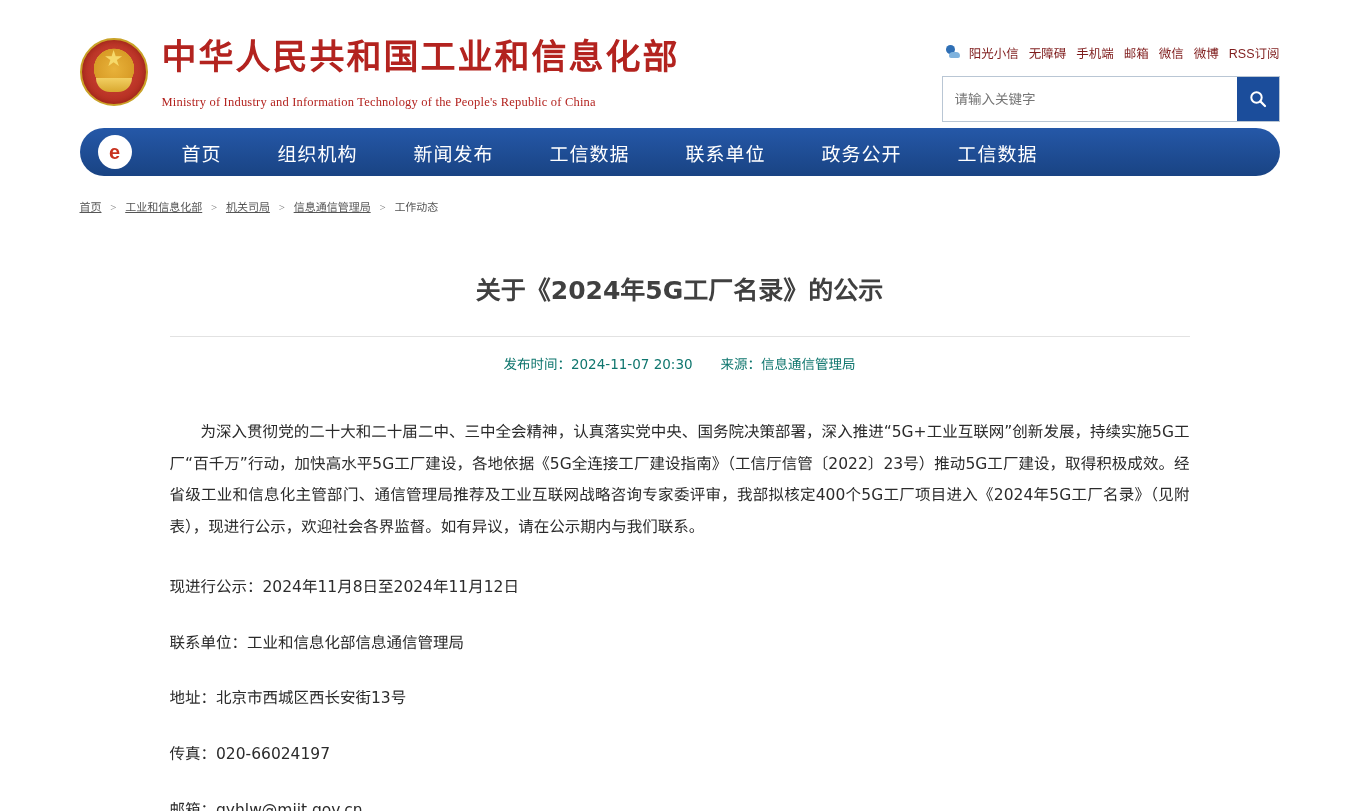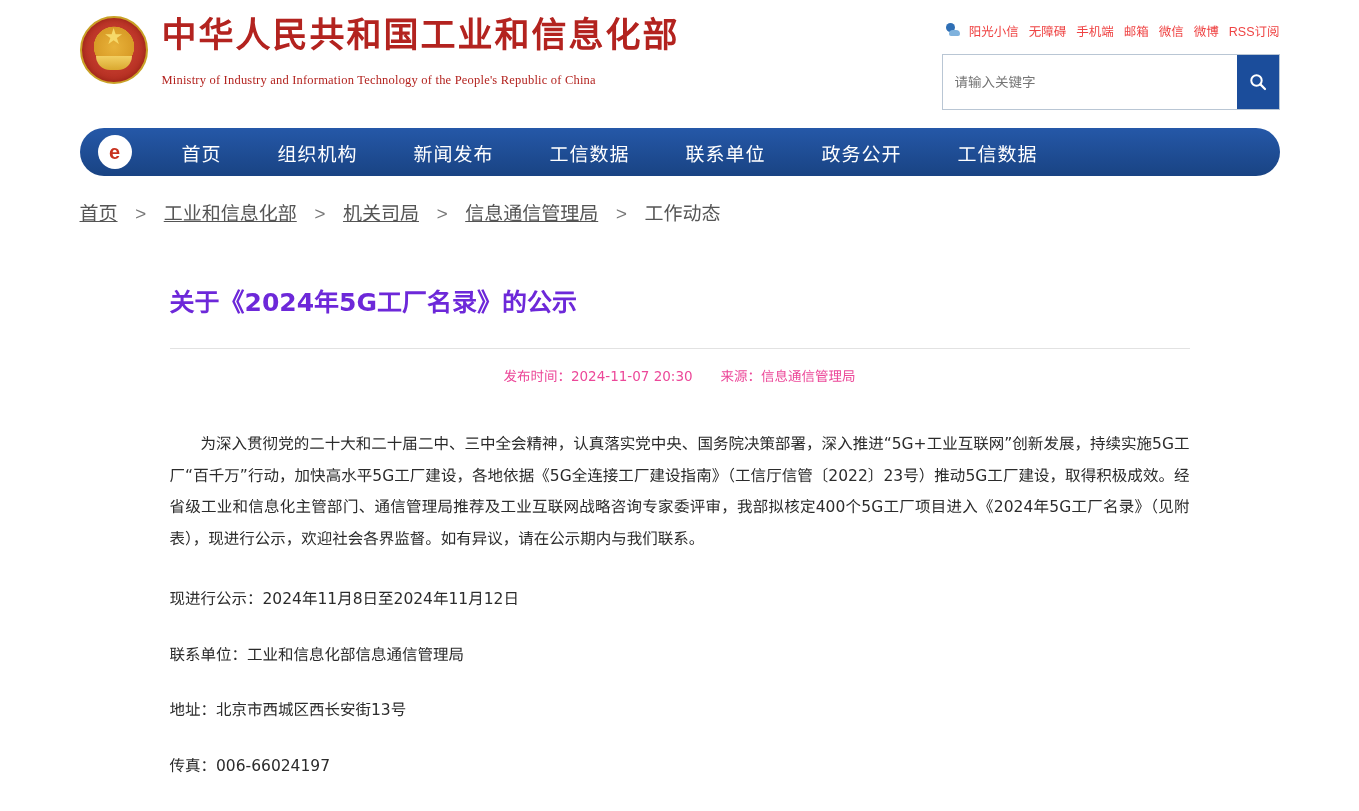--- a/index.html
+++ b/index.html
@@ -20,21 +20,21 @@
     position: relative;
   }
 
   
   .header {
     width: 1200px;
     margin: 0 auto;
     height: 128px;
     display: flex;
     align-items: flex-start;
-    padding-top: 12px;
+    padding-top: 34px;
     position: relative;
   }
   .brand {
     display: flex;
     align-items: center;
     gap: 14px;
   }
   .emblem {
     width: 68px;
     height: 68px;
@@ -89,21 +89,21 @@
   .toplinks {
     display: flex;
     align-items: center;
     justify-content: flex-end;
     gap: 10px;
     font-size: 12.5px;
     color: #4a4a4a;
     height: 20px;
   }
   .toplinks a {
-    color: #ef4444;
+    color: #7f1d1d;
     text-decoration: none;
     white-space: nowrap;
   }
   .sun-icon {
     width: 16px; height: 14px;
     position: relative;
     display: inline-block;
     margin-right: -2px;
   }
   .sun-icon:before {
@@ -119,21 +119,21 @@
     position: absolute;
     left: 4px; top: 7px;
     width: 11px; height: 6px;
     border-radius: 6px 6px 3px 3px;
     background: #7fb2dd;
   }
 
   .searchbar {
     margin-top: 14px;
     display: flex;
-    height: 56px;
+    height: 46px;
     border: 1px solid #b9c6d4;
     width: 338px;
     margin-left: auto;
   }
   .searchbar input {
     flex: 1;
     border: 0;
     outline: none;
     padding: 0 12px;
     font-size: 13.5px;
@@ -184,56 +184,56 @@
     text-decoration: none;
     padding: 0 28px;
     white-space: nowrap;
     font-family: "DejaVu Sans", "Liberation Sans", sans-serif;
   }
 
   
   .crumb {
     width: 1200px;
     margin: 22px auto 0;
-    font-size: 19px;
+    font-size: 11px;
     color: #555;
-    font-family: Liberation Mono, monospace;
+    font-family: Liberation Serif, serif;
   }
   .crumb a {
     color: #555;
     text-decoration: underline;
   }
   .crumb .sep { padding: 0 6px; color: #777; }
   .crumb .cur { color: #555; }
 
   
   .article {
     width: 1020px;
     margin: 0 auto;
     padding-top: 42px;
   }
   .art-title {
-    text-align: left;
+    text-align: center;
     font-size: 25px;
     font-weight: bold;
-    color: #6d28d9;
+    color: #404040;
     line-height: 1.4;
     font-family: "DejaVu Sans", "Liberation Sans", sans-serif;
   }
   .art-rule {
     border: 0;
     border-top: 1px solid #e2e2e2;
     margin: 28px 0 0;
   }
   .art-meta {
     display: flex;
     justify-content: center;
     gap: 28px;
     font-size: 13.5px;
-    color: #ec4899;
+    color: #0f766e;
     padding: 16px 0 0;
     font-family: "DejaVu Sans", "Liberation Sans", sans-serif;
   }
   .art-body {
     padding-top: 44px;
     font-size: 15.5px;
     color: #2b2b2b;
     line-height: 2.05;
     font-family: "DejaVu Sans", "Liberation Sans", sans-serif;
   }
@@ -311,18 +311,18 @@
     <div class="art-meta">
       <span><span>发布时间：</span><span>2024-11-07 20:30</span></span>
       <span><span>来源：</span><span>信息通信管理局</span></span>
     </div>
 
     <div class="art-body">
       <p class="indent">为深入贯彻党的二十大和二十届二中、三中全会精神，认真落实党中央、国务院决策部署，深入推进“5G+工业互联网”创新发展，持续实施5G工厂“百千万”行动，加快高水平5G工厂建设，各地依据《5G全连接工厂建设指南》（工信厅信管〔2022〕23号）推动5G工厂建设，取得积极成效。经省级工业和信息化主管部门、通信管理局推荐及工业互联网战略咨询专家委评审，我部拟核定400个5G工厂项目进入《2024年5G工厂名录》（见附表），现进行公示，欢迎社会各界监督。如有异议，请在公示期内与我们联系。</p>
       <p>现进行公示：2024年11月8日至2024年11月12日</p>
       <p>联系单位：工业和信息化部信息通信管理局</p>
       <p>地址：北京市西城区西长安街13号</p>
-      <p>传真：006-66024197</p>
+      <p>传真：020-66024197</p>
       <p>邮箱：gyhlw@miit.gov.cn</p>
     </div>
   </div>
 
 </div>
 
 </body></html>

